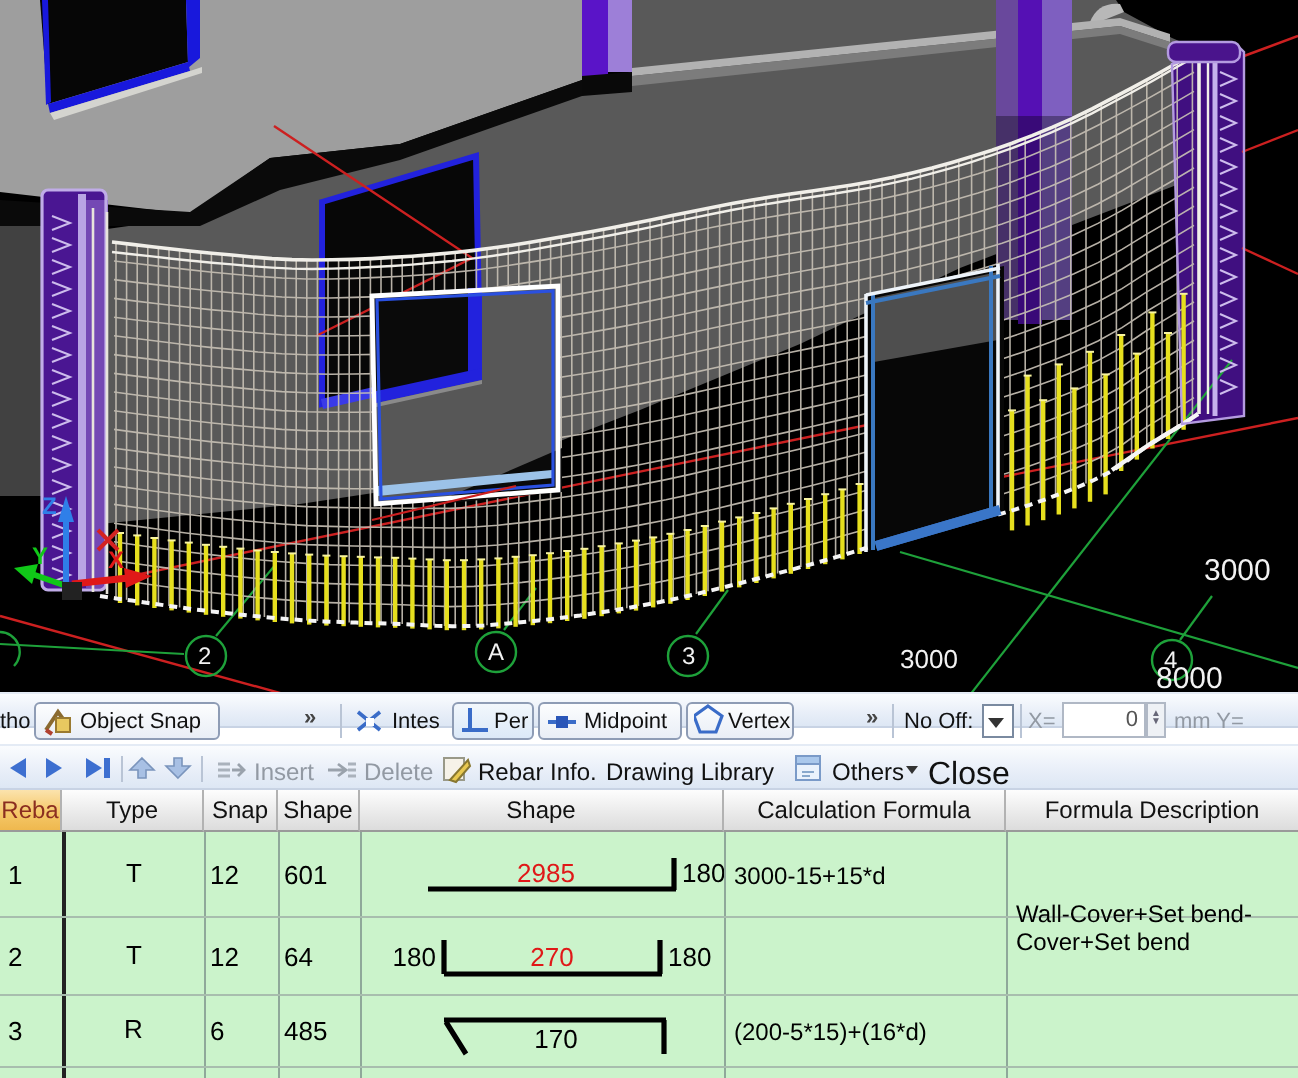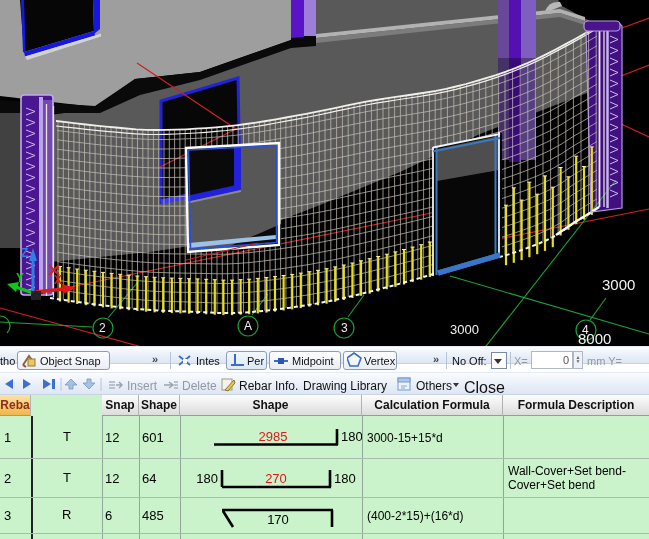--- a/index.html
+++ b/index.html
@@ -3,21 +3,21 @@
 * { margin:0; padding:0; box-sizing:border-box; }
 html,body { width:649px; height:539px; overflow:hidden; font-family:"Liberation Sans",sans-serif; }
 #page { position:relative; width:649px; height:539px; background:#fff; }
 .tb { position:absolute; left:0; width:649px; background:linear-gradient(#fafcfe,#e8eef8 60%,#dde7f4); border-top:1px solid #e4ebf5; border-bottom:1px solid #c8d3e4; }
 .t { position:absolute; font-size:11px; color:#111; white-space:nowrap; }
 .g { color:#9299a3; }
 .btn { position:absolute; border:1px solid #8e9cb5; border-radius:3px; background:linear-gradient(#fcfdfe,#e9eef6); }
 .sep { position:absolute; width:1px; background:#b9c4d5; }
 .chev { position:absolute; font-size:11px; font-weight:bold; color:#444; }
 #tbl { position:absolute; left:0; top:395px; width:649px; height:144px; background:#cbf3cb; }
-.hdr { position:absolute; top:0; height:21px; background:linear-gradient(#fdfdfd,#eee 45%,#dcdcdc); border-right:1px solid #b2b2b2; border-bottom:1px solid #9a9a9a; font-size:12px; color:#111; text-align:center; line-height:20px;font-weight:bold; }
+.hdr { position:absolute; top:0; height:21px; background:linear-gradient(#fdfdfd,#eee 45%,#dcdcdc); border-right:1px solid #b2b2b2; border-bottom:1px solid #9a9a9a; font-size:12px; color:#111; text-align:center; line-height:20px; }
 .cell { position:absolute; font-size:13px; color:#000; white-space:nowrap; }
 .cf { font-size:12px; }
 .vline { position:absolute; top:0; bottom:0; width:1px; background:#8fa89a; }
 .hline { position:absolute; left:0; right:0; height:1px; background:#a8bdae; }
 </style></head>
 <body>
 <div id="page">
 <div style="position:absolute;left:0;top:0;width:649px;height:346px;background:#000">
       <svg width="649" height="346" viewBox="0 0 649 346" style="position:absolute;left:0;top:0">
 <rect x="0" y="0" width="649" height="346" fill="#000"></rect>
@@ -483,20 +483,21 @@
         <rect x="1" y="1" width="12" height="4" fill="#aac8ec" stroke="#7a9ac8"></rect>
         <path d="M4,9 h6 M4,11 h4" stroke="#88a8cc"></path>
       </svg>
   <span class="t" style="left:416px;top:6px;font-size:12px">Others</span>
   <div style="position:absolute;left:453px;top:10px;width:0;height:0;border:3.5px solid transparent;border-top:4.5px solid #333"></div>
   <span class="t" style="left:464px;top:6px;font-size:16px">Close</span>
 </div>
 
 <div id="tbl">
   <div class="hdr" style="left:0;width:31px;background:linear-gradient(#fbe3ad,#f5c86a 55%,#efb84e);color:#8b2e20">Reba</div>
+  <div class="hdr" style="left:31px;width:71px">Type</div>
   <div class="hdr" style="left:102px;width:37px">Snap</div>
   <div class="hdr" style="left:139px;width:41px">Shape</div>
   <div class="hdr" style="left:180px;width:182px">Shape</div>
   <div class="hdr" style="left:362px;width:141px">Calculation Formula</div>
   <div class="hdr" style="left:503px;width:146px;border-right:none">Formula Description</div>
   <div class="vline" style="left:31px;top:21px;background:#222;width:2px"></div>
   <div class="vline" style="left:102px;top:21px"></div>
   <div class="vline" style="left:139px;top:21px"></div>
   <div class="vline" style="left:180px;top:21px"></div>
   <div class="vline" style="left:362px;top:21px"></div>
@@ -517,23 +518,23 @@
   <div class="cell" style="left:4px;top:76px">2</div>
   <div class="cell" style="left:63px;top:75px">T</div>
   <div class="cell" style="left:105px;top:76px">12</div>
   <div class="cell" style="left:142px;top:76px">64</div>
   <svg class="cell" style="left:180px;top:63px" width="182" height="39">
     <path d="M42,29 L151,29 M42,29 L42,12 M150,29 L150,12" stroke="#000" stroke-width="2.6" fill="none"></path>
     <text x="38" y="25" fill="#000" font-size="13" text-anchor="end">180</text>
     <text x="96" y="25" fill="#e01818" font-size="13" text-anchor="middle">270</text>
     <text x="154" y="25" fill="#000" font-size="13">180</text>
   </svg>
-  <div class="cell cf" style="left:508px;top:69px">Wall-Cover+Set bend-<br>Cover+Set bend</div>
+  <div class="cell cf" style="left:508px;top:55px">Wall-Cover+Set bend-<br>Cover+Set bend</div>
   <div class="cell" style="left:4px;top:113px">3</div>
   <div class="cell" style="left:62px;top:112px">R</div>
   <div class="cell" style="left:105px;top:113px">6</div>
   <div class="cell" style="left:142px;top:113px">485</div>
   <svg class="cell" style="left:180px;top:102px" width="182" height="36">
     <path d="M42,13 L153,13 M152,13 L152,30 M43,14 L53,30" stroke="#000" stroke-width="2.6" fill="none"></path>
     <text x="98" y="27" fill="#000" font-size="13" text-anchor="middle">170</text>
   </svg>
-  <div class="cell cf" style="left:367px;top:114px">(400-2*15)+(16*d)</div>
+  <div class="cell cf" style="left:367px;top:114px">(200-5*15)+(16*d)</div>
 </div>
 </div>
 </body></html>

